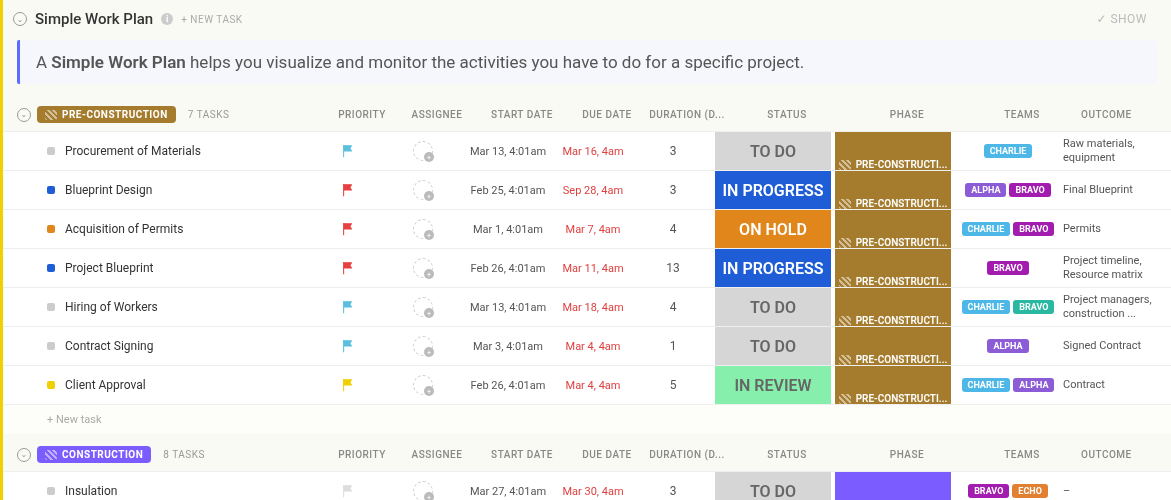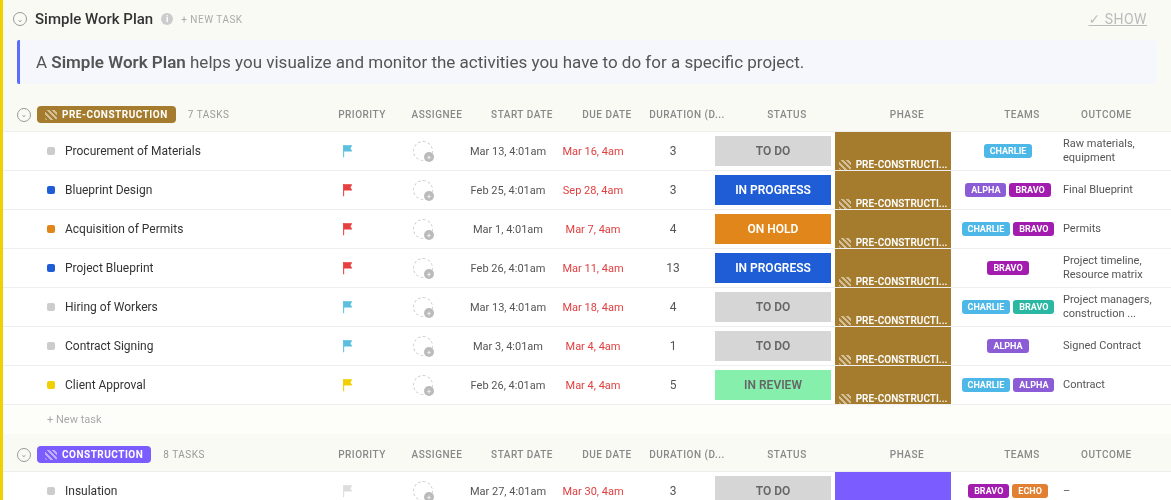--- a/index.html
+++ b/index.html
@@ -42,25 +42,24 @@
 }
 .new-task-btn {
   color: #aaa;
   font-size: 10px;
   letter-spacing: 0.5px;
   cursor: pointer;
 }
 .spacer { flex: 1; }
 .show-btn {
   color: #bbb;
-  font-size: 14px;
+  font-size: 12px;
   letter-spacing: 0.5px;
   cursor: pointer;
   padding-right: 14px;
-  text-decoration: underline;
 }
 .desc-box {
   margin: 8px 14px 18px 14px;
   background: #f5f7fc;
   border-left: 3px solid #5b6cff;
   padding: 12px 16px;
   border-radius: 2px;
   color: #555;
   font-size: 17px;
 }
@@ -125,22 +124,22 @@
 .assignee-circ::after {
   content: "+"; position: absolute; bottom: -2px; right: -2px;
   width: 10px; height: 10px; background: #bbb; color: #fff;
   border-radius: 50%; font-size: 8px; display: flex; align-items: center; justify-content: center;
 }
 .start-date { text-align: center; color: #555; font-size: 11px; }
 .due-date { text-align: center; color: #e04040; font-size: 11px; }
 .dur { text-align: center; color: #555; }
 .status-cell { padding: 0 2px; }
 .status-box {
-  height: 30px; display: flex; align-items: center; justify-content: center;
-  font-size: 12px; font-weight: 600; color: #666;
+  height: 38px; display: flex; align-items: center; justify-content: center;
+  font-size: 16px; font-weight: 600; color: #666;
 }
 .st-todo { background: #d6d6d6; color: #666; }
 .st-progress { background: #1e5dd6; color: #fff; }
 .st-hold { background: #e0861a; color: #fff; }
 .st-review { background: #86efac; color: #666; }
 .phase-cell { padding: 0 2px; }
 .phase-box {
   height: 38px; display: flex; align-items: flex-end; justify-content: center;
   gap: 5px;
   font-size: 10px; font-weight: 600; color: #fff;

